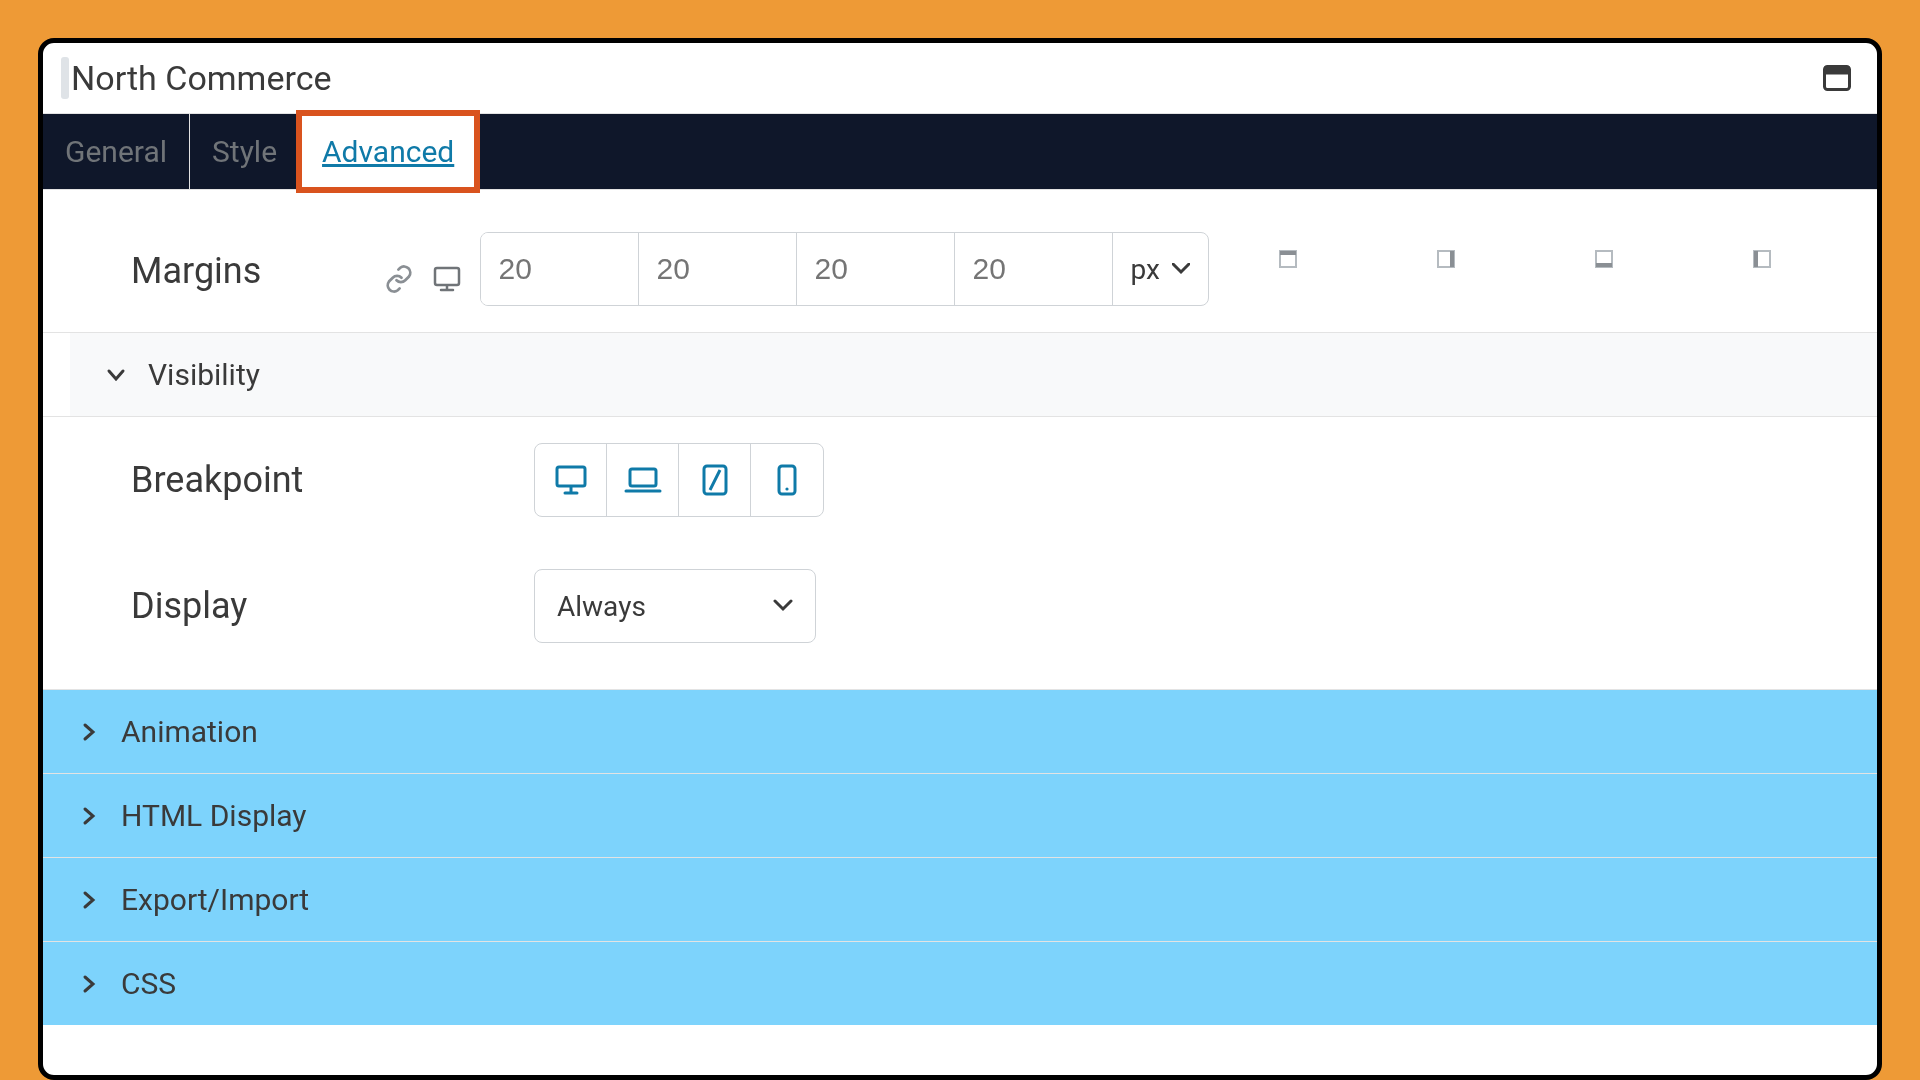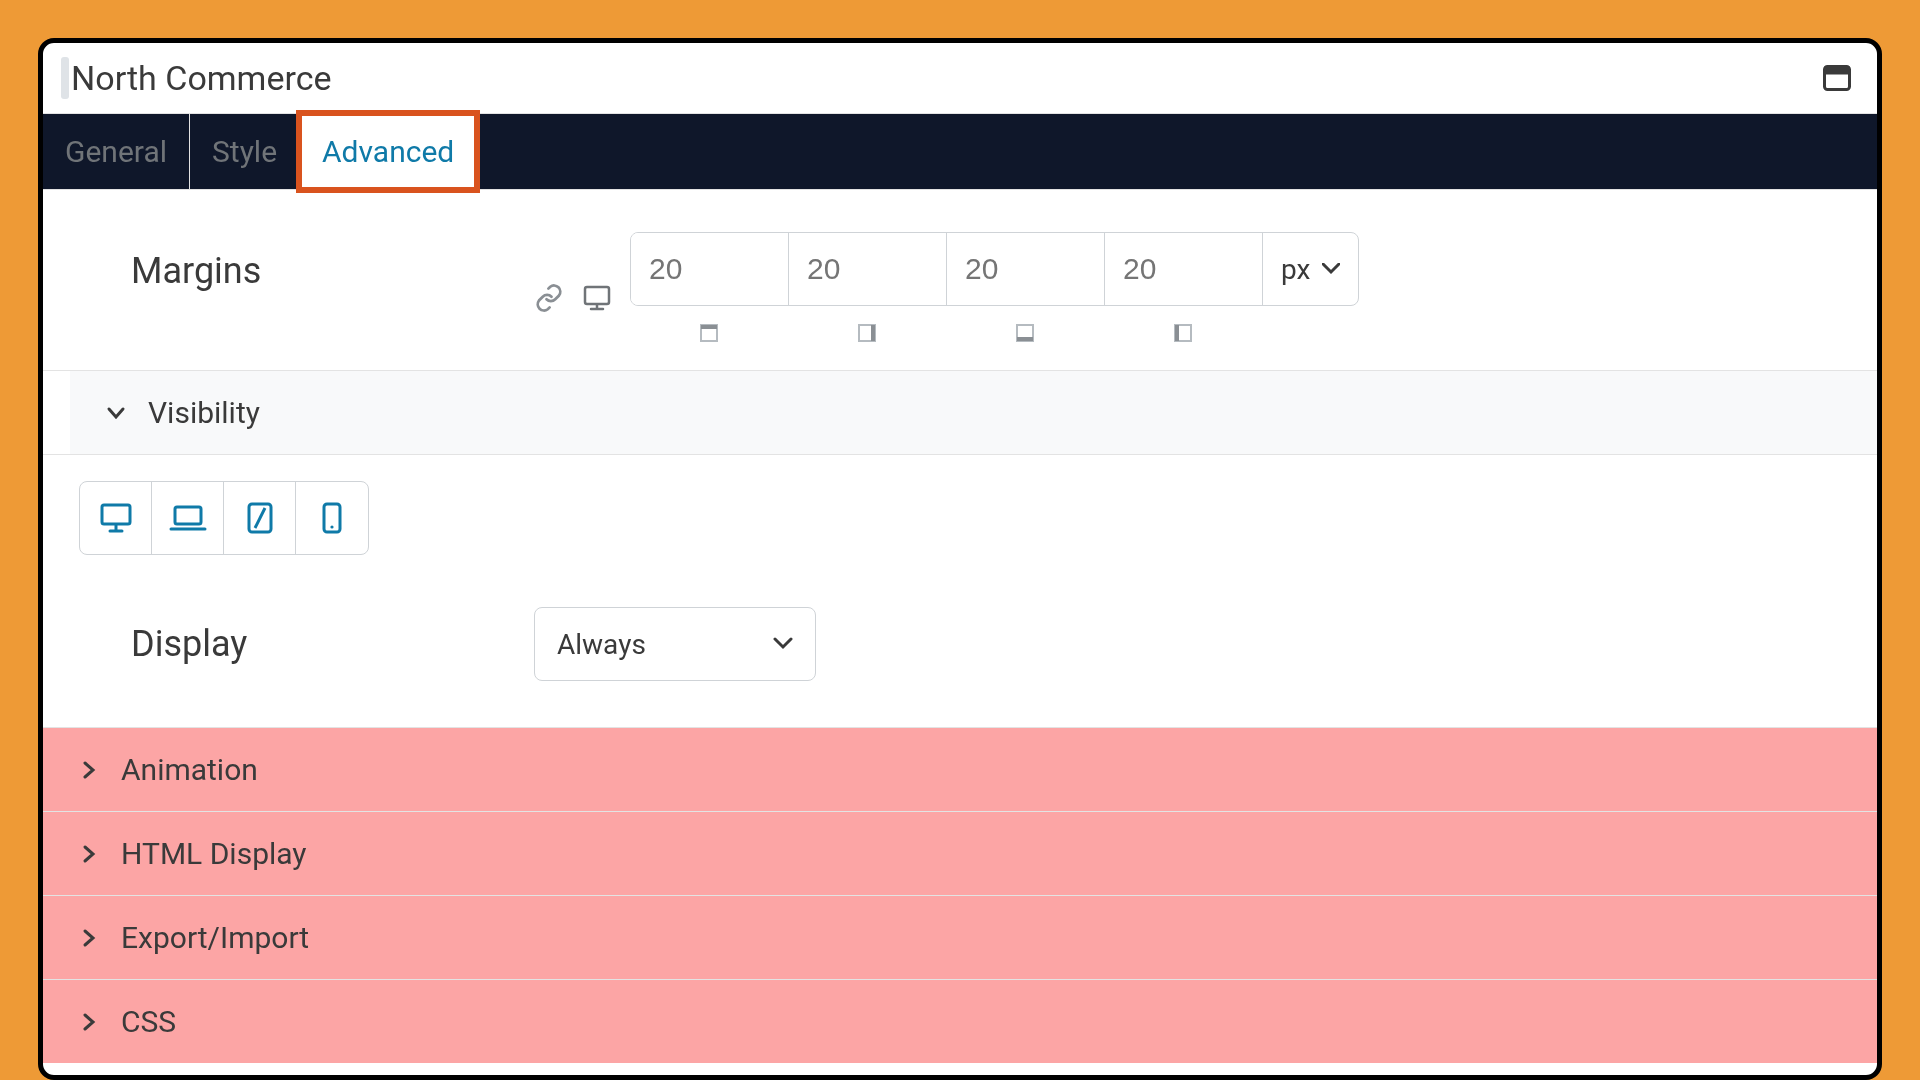--- a/index.html
+++ b/index.html
@@ -40,20 +40,21 @@
   .tab {
     padding: 20px 22px;
     font-size: 30px;
     color: #707478;
     cursor: pointer;
     border-right: 1px solid #e3e3e3;
   }
   .tab.active {
     background: #ffffff;
     color: #0f7aa8;
+    text-decoration: underline;
   }
   .tab.highlighted {
     position: relative;
   }
   .tab.highlighted::after {
     content: "";
     position: absolute;
     inset: -4px -4px -4px -4px;
     border: 6px solid #d9531e;
     pointer-events: none;
@@ -67,21 +68,21 @@
   .row .label {
     width: 455px;
     font-size: 36px;
     color: #3a3a3a;
     padding-left: 52px;
   }
   .field-area { display: flex; align-items: center; gap: 18px; }
   .small-icons { display: flex; gap: 18px; align-items: center; color: #707478; }
   .small-icon svg { display: block; }
 
-  .margins-wrap { display: flex; flex-direction: column; }
+  .margins-wrap { display: flex; flex-direction: row; }
   .margins-inputs {
     display: flex;
     border: 1px solid #cfd3d7;
     border-radius: 8px;
     overflow: hidden;
   }
   .margins-inputs input {
     width: 158px;
     height: 72px;
     border: none;
@@ -108,21 +109,21 @@
     border-top: 1px solid #e3e3e3;
   }
   .section-header {
     display: flex;
     align-items: center;
     gap: 22px;
     padding: 24px 36px;
     font-size: 30px;
     color: #3a3a3a;
     cursor: pointer;
-    background: #fca5a5;
+    background: #7dd3fc;
   }
   .section.expanded > .section-header {
     background: #f8f9fa;
     margin-left: 27px;
   }
   .chevron svg { display: block; }
   .section.expanded .chevron { transform: rotate(90deg); }
   .section-body { border-top: 1px solid #e3e3e3; padding-bottom: 20px; }
 
   .bp-group {
@@ -247,20 +248,21 @@
       <div class="section-header">
         <span class="chevron">
             <svg width="20" height="20" viewBox="0 0 20 20">
               <path d="M6 3l8 7-8 7" stroke="#3a3a3a" stroke-width="3" fill="none" stroke-linecap="round"></path>
             </svg>
           </span>
         <span>Visibility</span>
       </div>
       <div class="section-body">
         <div class="row">
+          <div class="label">Breakpoint</div>
           <div class="bp-group">
             <div class="bp-btn">
               <svg width="34" height="32" viewBox="0 0 34 32" fill="none">
                   <rect x="3" y="3" width="28" height="19" rx="2" stroke="#0f7aa8" stroke-width="3"></rect>
                   <path d="M11 29h12" stroke="#0f7aa8" stroke-width="3" stroke-linecap="round"></path>
                   <path d="M17 22v7" stroke="#0f7aa8" stroke-width="3"></path>
                 </svg>
             </div>
             <div class="bp-btn">
               <svg width="38" height="30" viewBox="0 0 38 30" fill="none">

